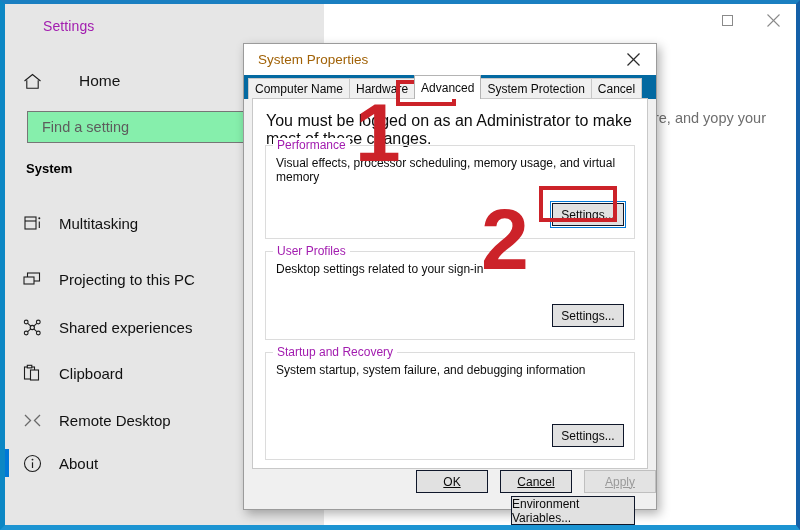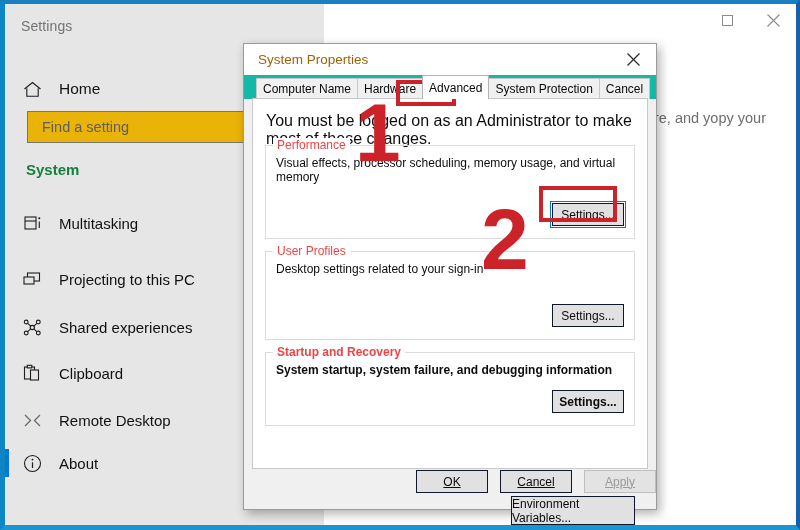--- a/index.html
+++ b/index.html
@@ -31,69 +31,69 @@
 
   .settings-sidebar {
     position: absolute;
     left: 0; top: 0;
     width: 319px; height: 100%;
     background: #e6e6e6;
   }
 
   .settings-title {
     position: absolute;
-    left: 16px; top: 14px;
+    left: 38px; top: 14px;
     font-size: 14px;
-    color: #737373;
+    color: #a21caf;
     letter-spacing: .1px;
   }
 
   .win-buttons {
     position: absolute;
     top: 0; right: 0;
     display: flex;
     height: 32px;
   }
   .win-btn {
     width: 46px; height: 32px;
     display: flex; align-items: center; justify-content: center;
     color: #7a7a7a;
   }
   .win-btn svg { display: block; }
 
   .home-row {
     position: absolute;
     left: 0; top: 60px;
     width: 319px; height: 34px;
-    display: flex; align-items: flex-end;
+    display: flex; align-items: center; gap: 20px;
   }
   .home-icon { width: 54px; display:flex; justify-content:center; align-items:center; color:#1d1d1d; }
   .home-label { font-size: 15.5px; color: #141414; }
 
   .search-box {
     position: absolute;
     left: 22px; top: 107px;
     width: 275px; height: 32px;
-    background: #eab308;
+    background: #86efac;
     border: 1px solid #767676;
     box-sizing: border-box;
     display: flex; align-items: center;
   }
   .search-placeholder {
     padding-left: 14px;
     font-size: 14.5px;
     color: #5d5d5d;
   }
 
   .section-heading {
     position: absolute;
     left: 21px; top: 157px;
-    font-size: 15px;
+    font-size: 13px;
     font-weight: bold;
-    color: #15803d;
+    color: #000000;
   }
 
   .nav-item {
     position: absolute;
     left: 0;
     width: 319px; height: 42px;
     display: flex; align-items: center;
   }
   .nav-icon {
     width: 54px;
@@ -148,24 +148,24 @@
     width: 45px; height: 31px;
     display: flex; align-items: center; justify-content: center;
     color: #2b2b2b;
   }
 
   .tabstrip {
     position: absolute;
     left: 0; top: 31px;
     width: 100%;
     height: 24px;
-    background: #14b8a6;
+    background: #0369a1;
     display: flex;
     align-items: flex-end;
-    padding-left: 12px;
+    padding-left: 4px;
     box-sizing: border-box;
   }
   .tab {
     font-size: 12px;
     color: #0a0a0a;
     padding: 3px 6px 4px 6px;
     height: 21px;
     box-sizing: border-box;
     background: #f0f0f0;
     border: 1px solid #c8c8c8;
@@ -205,21 +205,21 @@
     width: 370px;
     border: 1px solid #dcdcdc;
     box-sizing: border-box;
   }
   .group-legend {
     position: absolute;
     top: -8px; left: 7px;
     background: #ffffff;
     padding: 0 4px;
     font-size: 12px;
-    color: #ef4444;
+    color: #a21caf;
   }
   .group-desc {
     position: absolute;
     left: 10px; top: 10px;
     font-size: 12px;
     color: #0d0d0d;
   }
 
   .btn {
     position: absolute;
@@ -400,21 +400,21 @@
         <div class="group-desc">Visual effects, processor scheduling, memory usage, and virtual memory</div>
         <div class="btn btn-focus" style="right:10px; bottom:12px; width:72px; height:23px;">Settings...</div>
       </div>
 
       <div class="group" style="top:152px; height:89px;">
         <div class="group-legend">User Profiles</div>
         <div class="group-desc">Desktop settings related to your sign-in</div>
         <div class="btn" style="right:10px; bottom:12px; width:72px; height:23px;">Settings...</div>
       </div>
 
-      <div class="group" style="top:253px; height:74px;font-weight:bold;">
+      <div class="group" style="top:253px; height:108px;">
         <div class="group-legend">Startup and Recovery</div>
         <div class="group-desc">System startup, system failure, and debugging information</div>
         <div class="btn" style="right:10px; bottom:12px; width:72px; height:23px;">Settings...</div>
       </div>
 
       <div class="btn" style="right:12px; top:353px; width:124px; height:29px;margin-top:44px;">Environment Variables...</div>
     </div>
 
     <div class="btn dialog-footer-btn" style="left:172px; width:72px; height:23px;">OK</div>
     <div class="btn dialog-footer-btn" style="left:256px; width:72px; height:23px;">Cancel</div>

